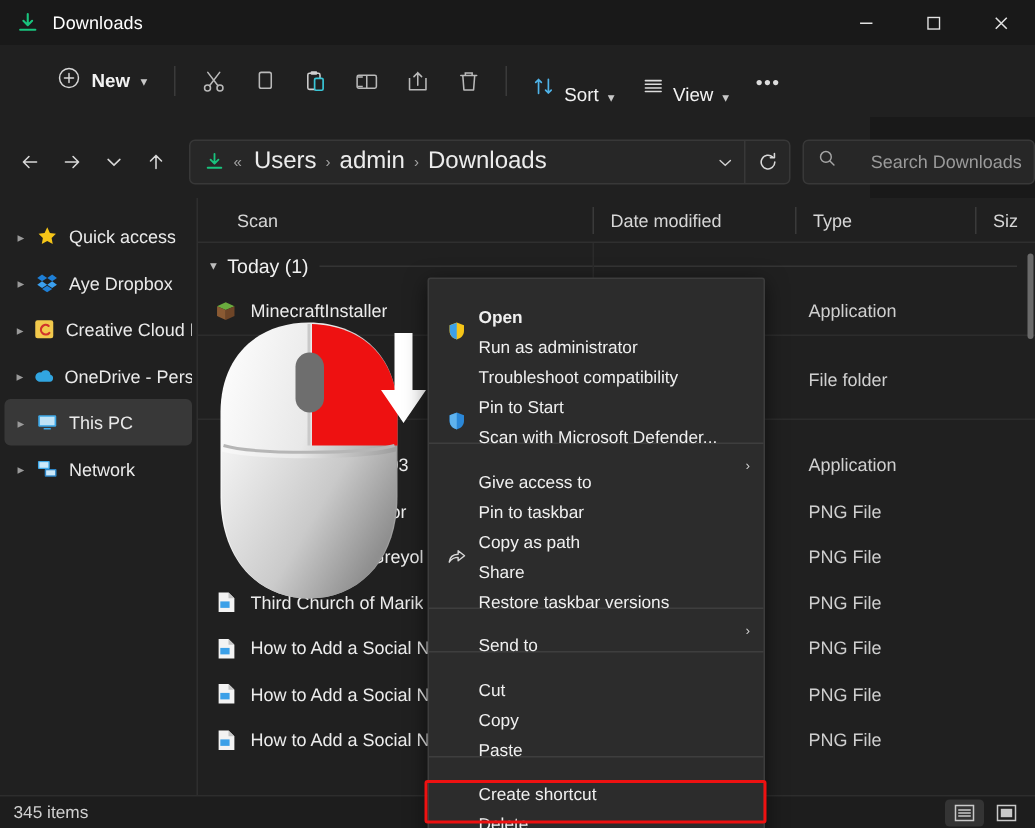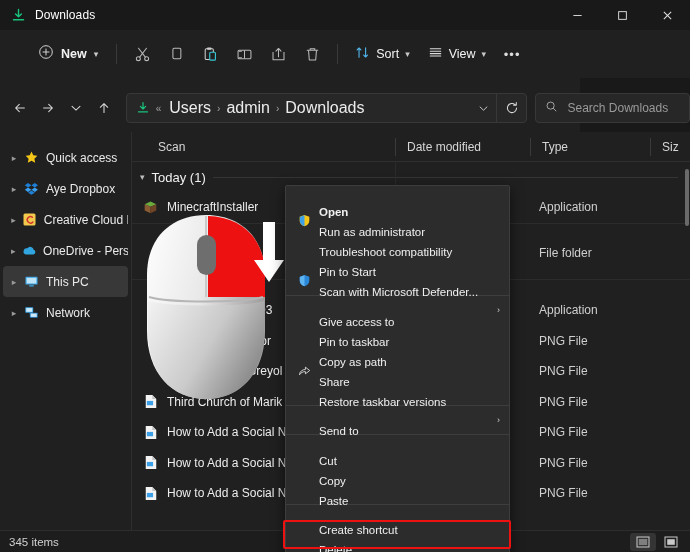--- a/index.html
+++ b/index.html
@@ -56,21 +56,21 @@
   .newbtn .lbl { font-size: 12.5px; color: #f2f2f2; font-weight: 600; }
   .tsep {
     width: 1px; height: 20px; background: #3a3a3a; margin: 0 8px;
   }
   .tbtn {
     width: 34px; height: 32px; border-radius: 4px;
     display: flex; align-items: center; justify-content: center;
   }
   .tbtn-wide {
     height: 32px; border-radius: 4px; padding: 0 9px;
-    display: flex; align-items: center; gap: 6px;
+    display: flex; align-items: flex-end; gap: 6px;
   }
   .tbtn-wide .lbl { font-size: 12.5px; color: #f2f2f2; }
   .chev { font-size: 9px; color: #c8c8c8; }
 
   
   .addrbar {
     position: absolute; top: 88px; left: 0;
     width: 690px; height: 40px;
     display: flex; align-items: center;
   }
@@ -98,21 +98,21 @@
     width: 26px; height: 28px; display:flex; align-items:center; justify-content:center;
     color: #d0d0d0; font-size: 9px;
   }
   .refresh {
     width: 30px; height: 28px; display:flex; align-items:center; justify-content:center;
     color: #d8d8d8; border-left: 1px solid #383838;
   }
   .searchbox {
     margin-left: 8px; height: 30px; width: 155px;
     background: #272727; border: 1px solid #383838; border-radius: 4px;
-    display: flex; align-items: center; gap: 9px; padding-left: 9px;
+    display: flex; align-items: center; gap: 22px; padding-left: 9px;
   }
   .searchbox .ph { font-size: 12px; color: #9a9a9a; }
 
   
   .sidebar {
     position: absolute; top: 132px; left: 0;
     width: 131px; height: 400px;
     background: #202020;
     overflow: hidden;
   }

